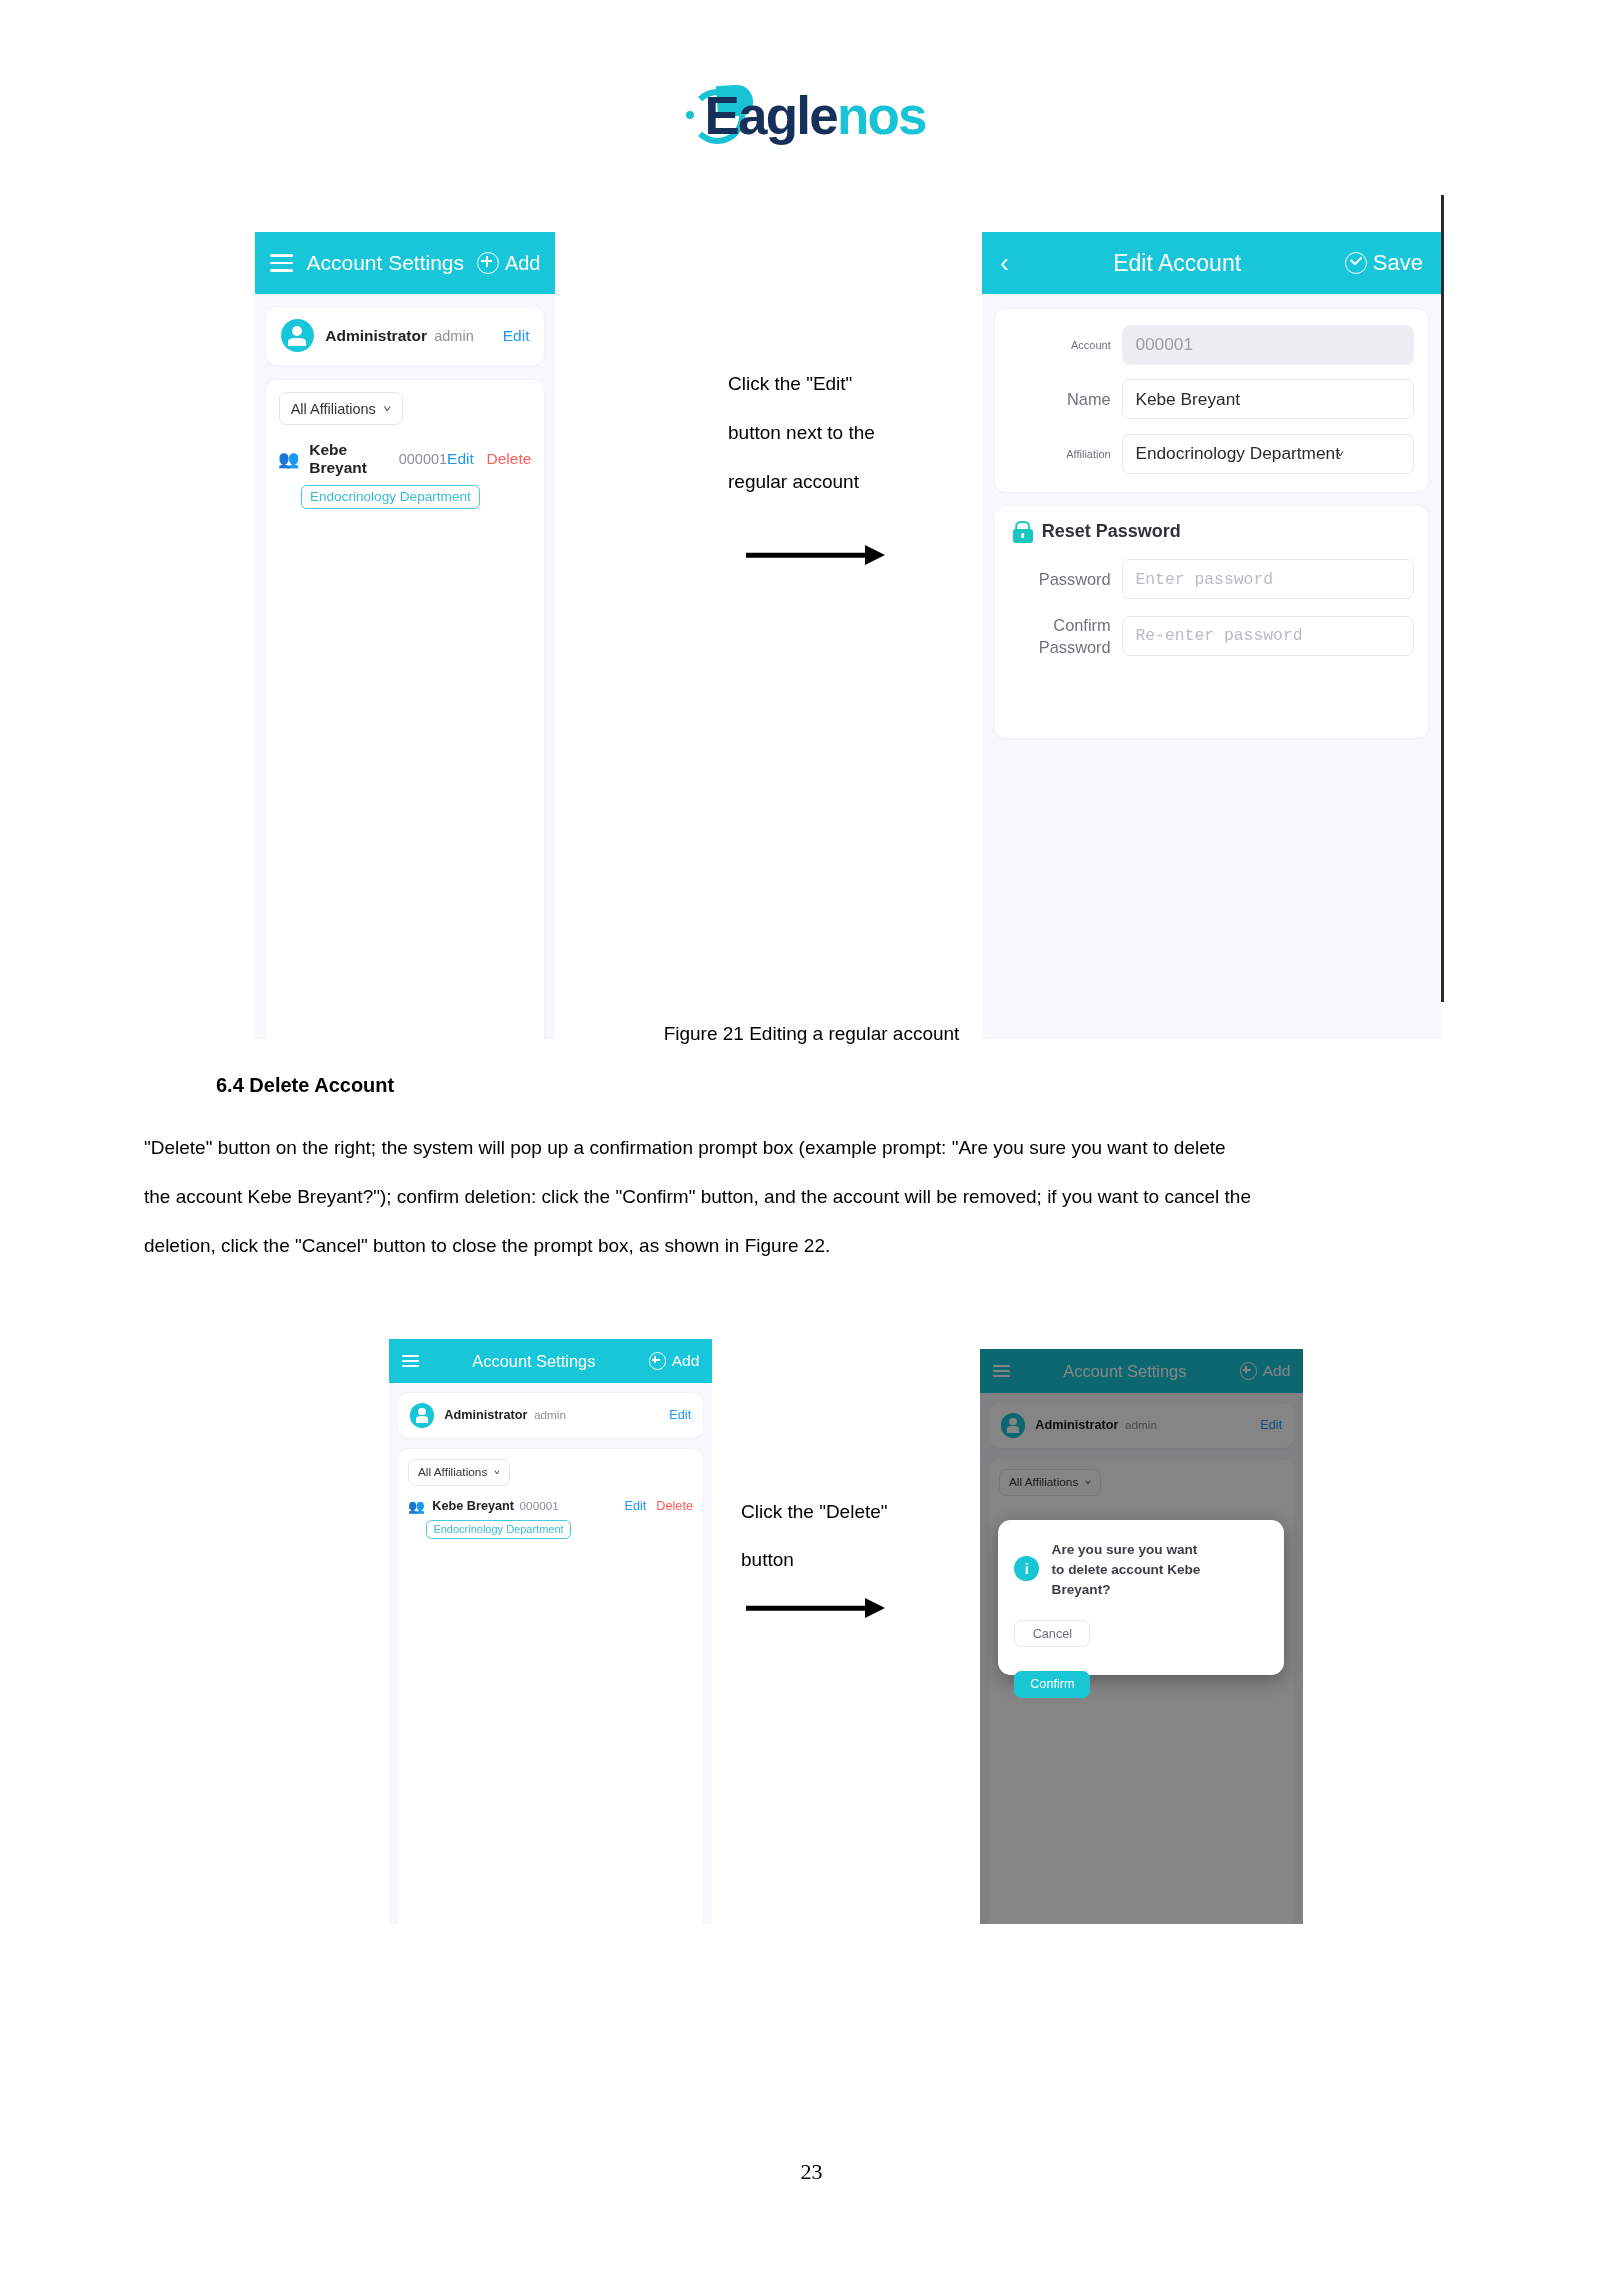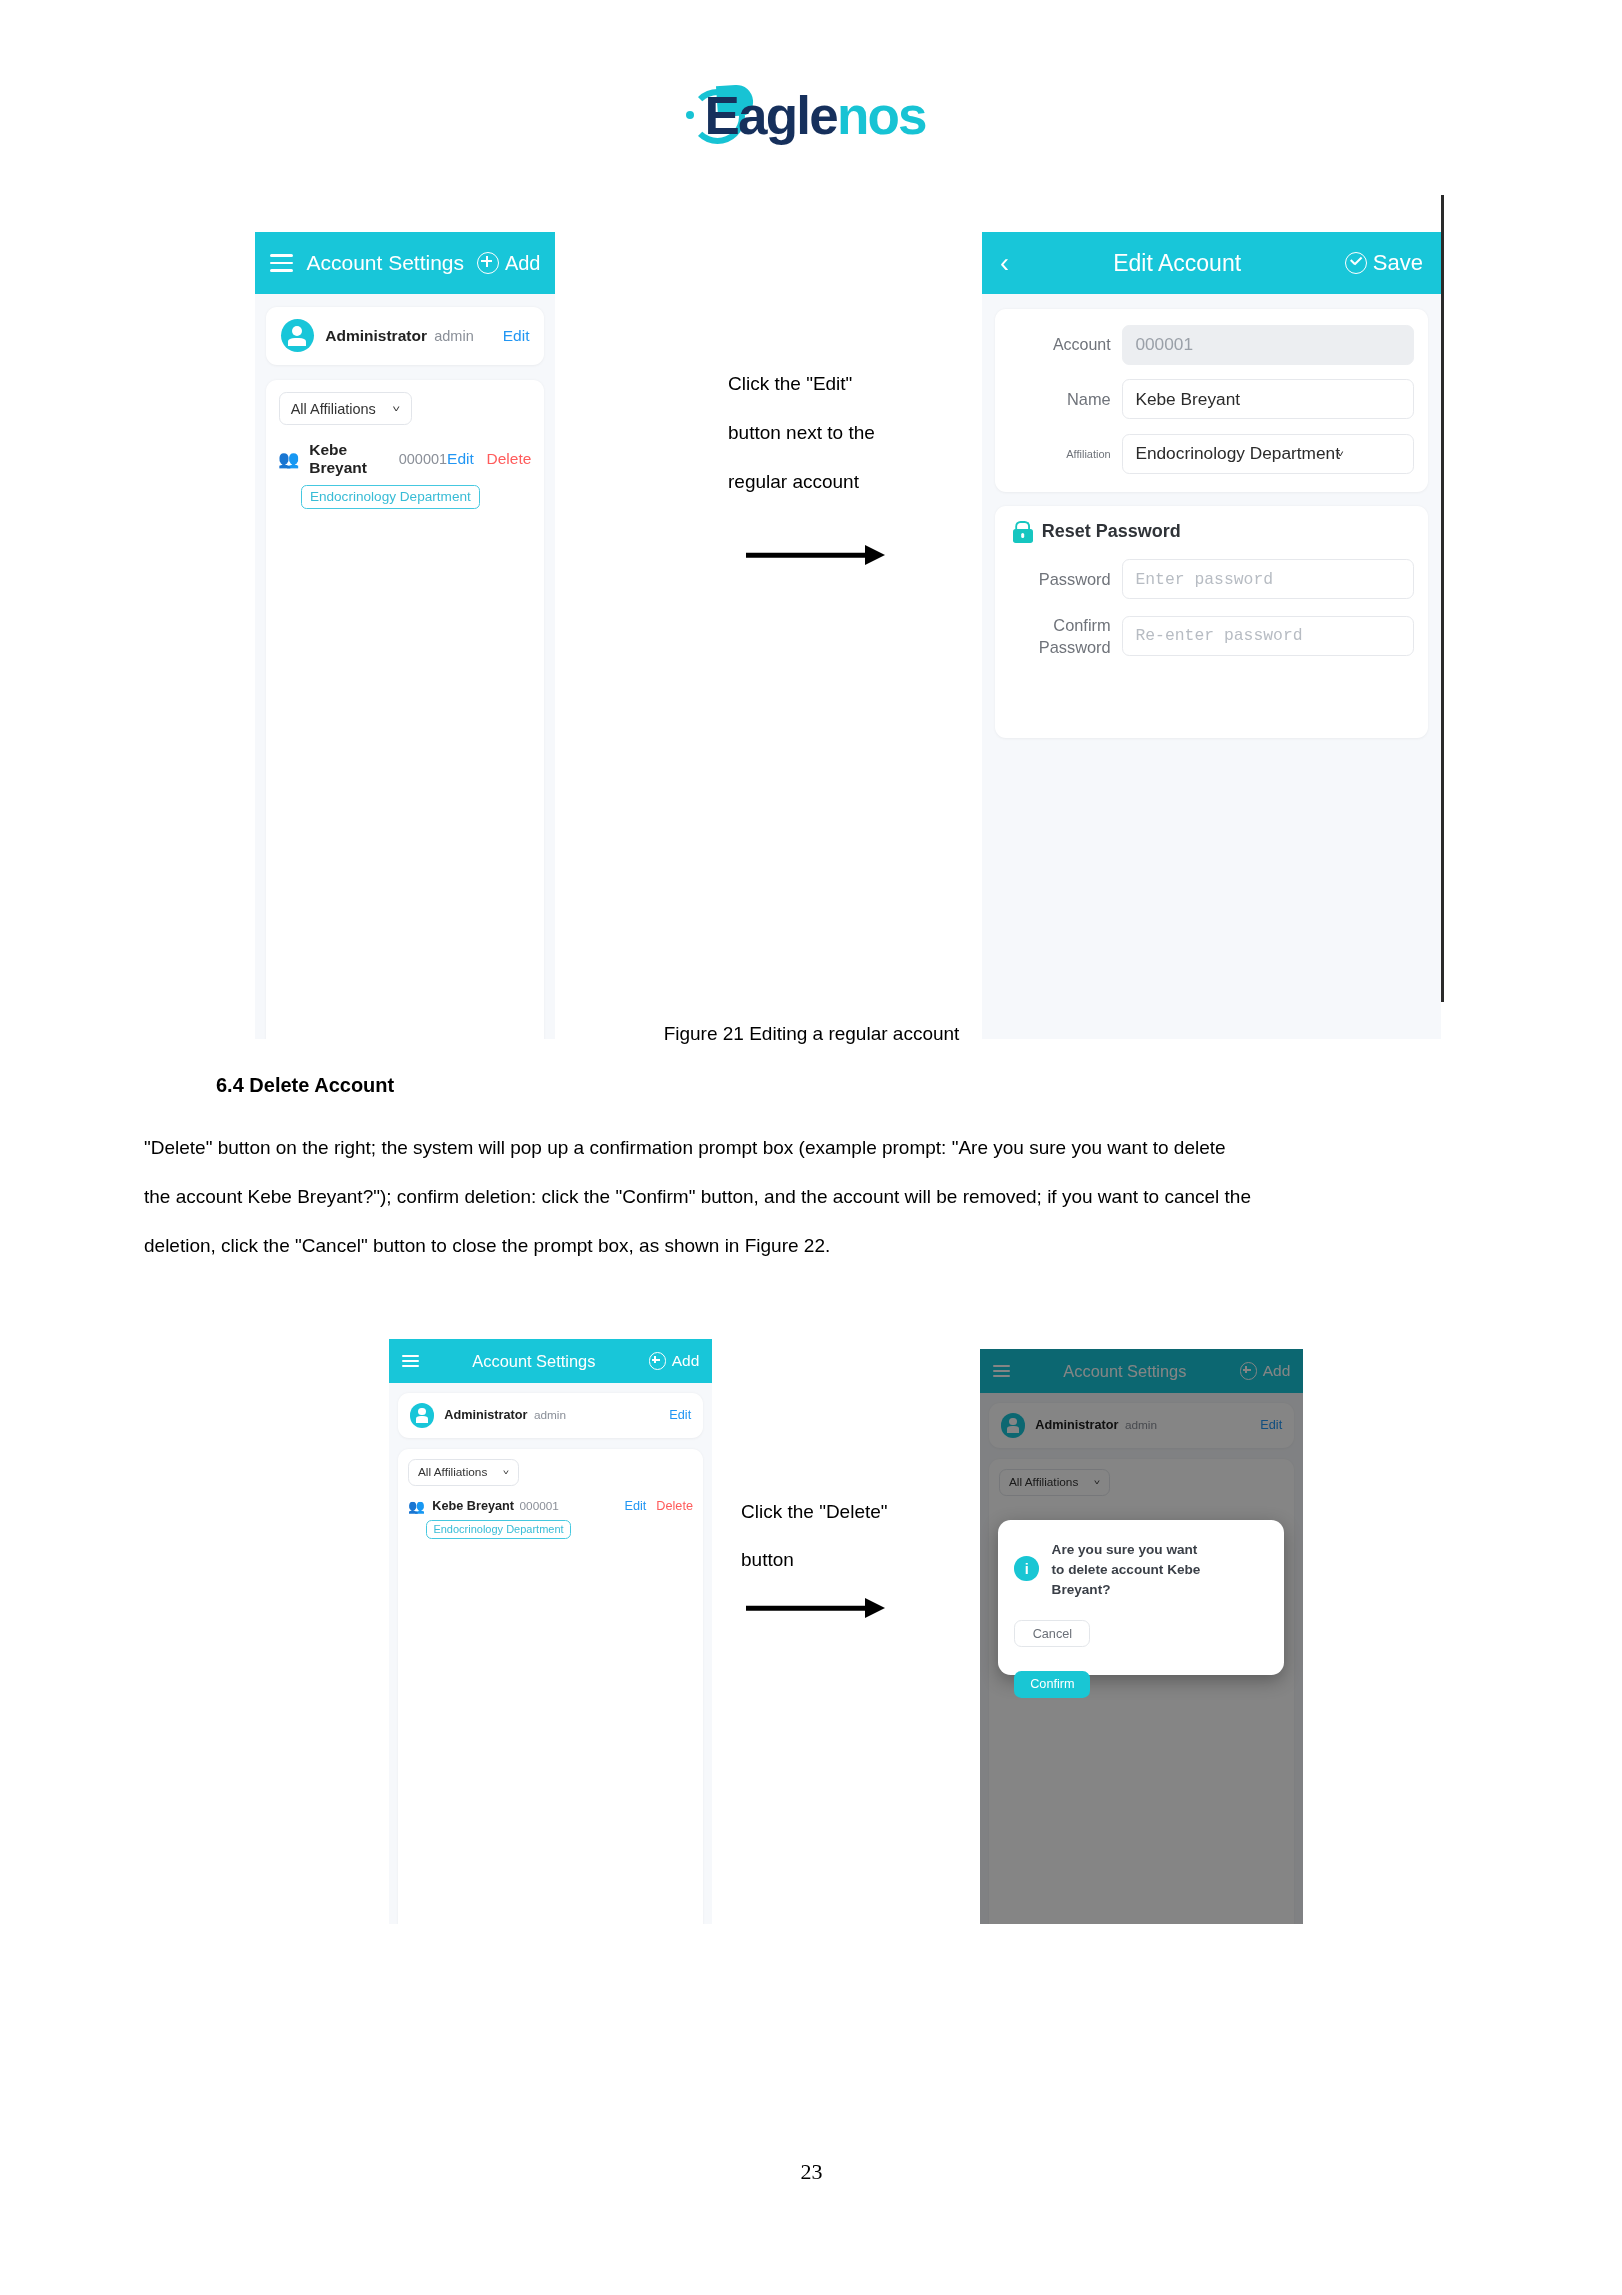--- a/index.html
+++ b/index.html
@@ -49,21 +49,21 @@
   .avatar{border-radius:50%;background:#18c6d9;display:flex;align-items:center;justify-content:center;flex:0 0 auto;}
   .avatar .head{background:#fff;border-radius:50%;}
   .avatar .body{background:#fff;border-radius:40% 40% 0 0;}
   .name-strong{font-weight:bold;color:#222;}
   .name-sub{color:#8a8f98;}
   .link-edit{color:#2196f3;margin-left:auto;}
   .link-delete{color:#ff5b5b;}
 
   .select-box{
     display:inline-flex;align-items:center;border:0.9px solid #e2e5ea;border-radius:7.3px;
-    background:#fff;color:#333;box-sizing:border-box;gap:9px;
+    background:#fff;color:#333;box-sizing:border-box;
   }
   .chev{display:inline-block;transform:scaleY(.7);}
 
   .user-row{display:flex;align-items:center;}
   .tag{
     display:inline-block;border:0.9px solid #45c8e0;border-radius:5.5px;color:#38bcd6;
     box-sizing:border-box;
   }
 
   .field-row{display:flex;align-items:center;}
@@ -188,21 +188,21 @@
         <span style="display:inline-block;width:20px;height:20px;border:1.8px solid #fff;border-radius:50%;position:relative;">
           <span style="position:absolute;left:3.6px;top:8.2px;width:5.5px;height:1.8px;background:#fff;transform:rotate(45deg);"></span>
           <span style="position:absolute;left:6.4px;top:7.3px;width:10px;height:1.8px;background:#fff;transform:rotate(-45deg);"></span>
         </span>
         <span style="font-size:22px;">Save</span>
       </div>
     </div>
 
     <div class="card" style="margin:14.5px 12.7px 0 12.7px;padding:16.4px 14.5px 18px 9px;">
       <div class="field-row" style="margin-bottom:14.5px;">
-        <span class="field-label" style="width:107px;font-size:16px;margin-right:11px;">Account</span>
+        <span class="field-label" style="width:107px;font-size:11px;margin-right:11px;">Account</span>
         <span class="field-input readonly" style="height:40px;padding:0 12.7px;font-size:17.3px;">000001</span>
       </div>
       <div class="field-row" style="margin-bottom:14.5px;">
         <span class="field-label" style="width:107px;font-size:16.4px;margin-right:11px;">Name</span>
         <span class="field-input" style="height:40px;padding:0 12.7px;font-size:17.3px;">Kebe Breyant</span>
       </div>
       <div class="field-row">
         <span class="field-label" style="width:107px;font-size:11px;margin-right:11px;">Affiliation</span>
         <span class="field-input" style="height:40px;padding:0 9px 0 12.7px;font-size:17.3px;">
           <span style="white-space:nowrap;overflow:hidden;">Endocrinology Department</span>

